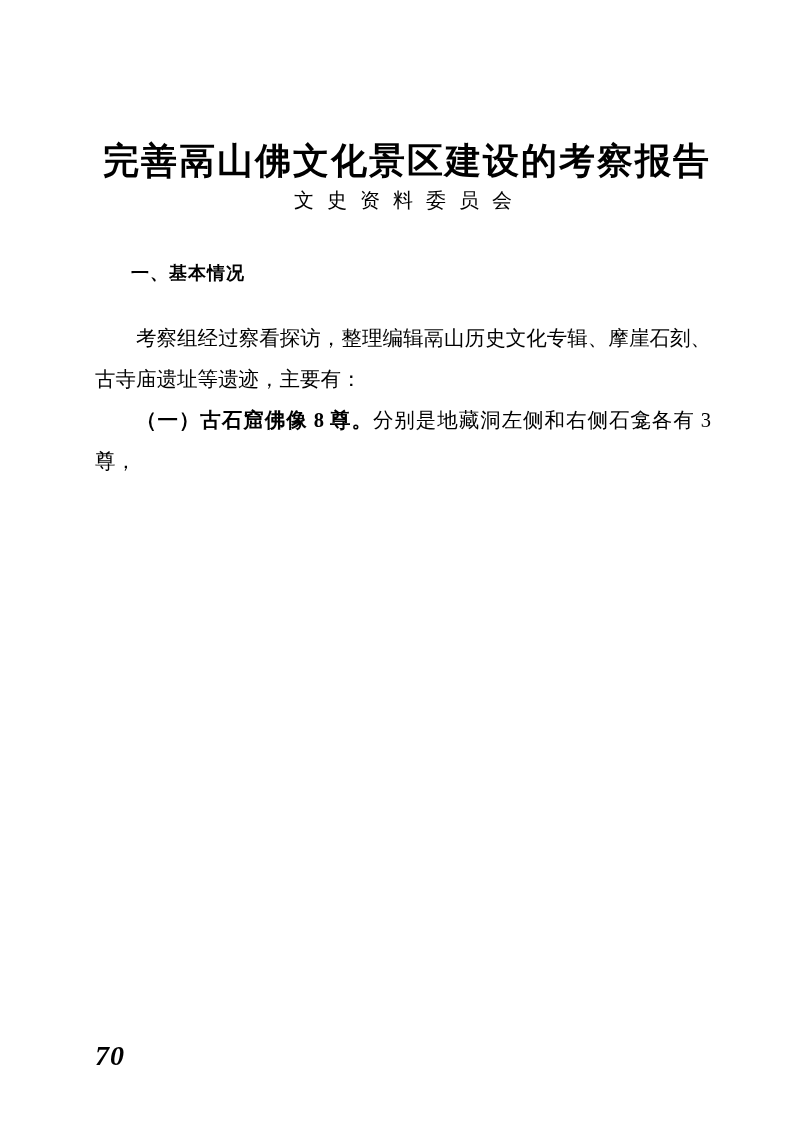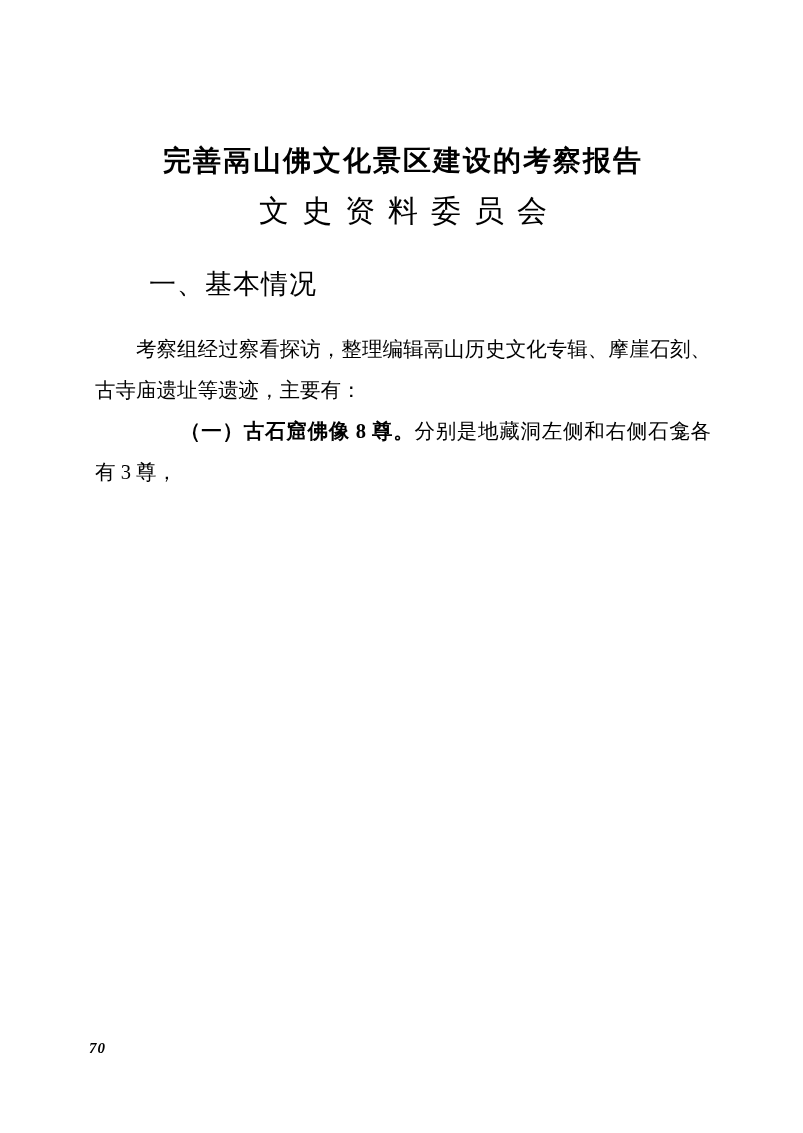--- a/index.html
+++ b/index.html
@@ -19,63 +19,62 @@
   .content {
     position: absolute;
     left: 95px;
     top: 140px;
     width: 616px;
   }
   .title {
     margin: 0;
     font-family: "Liberation Sans", "DejaVu Sans", sans-serif;
     font-weight: bold;
-    font-size: 28px;
+    font-size: 36px;
     line-height: 42px;
-    text-align: center;
+    text-align: right;
     letter-spacing: 2px;
   }
   .byline {
-    margin-top: 15px;
-    font-size: 30px;
+    margin-top: 4px;
+    font-size: 20px;
     line-height: 28px;
     text-align: center;
     letter-spacing: 13px;
     text-indent: 13px; 
     font-weight: 500;
   }
   .body-text {
     margin-top: 45px;
     font-size: 20.5px;
     line-height: 41px;
     text-align: justify;
   }
   .para {
     margin: 0;
     text-indent: 2em;
   }
   .section-heading {
     margin: 30px 0 31px 0;
     font-family: "Liberation Sans", "DejaVu Sans", sans-serif;
-    font-weight: normal;
-    font-size: 27px;
+    font-weight: bold;
+    font-size: 18px;
     line-height: 28px;
     text-indent: 2em;
     text-align: left;
     letter-spacing: 1px;
   }
   .item-lead {
     font-weight: bold;
-    margin-left: 44px;
   }
   .page-number {
     position: absolute;
-    left: 89px;
+    left: 95px;
     top: 1040px;
-    font-size: 15px;
+    font-size: 28px;
     font-weight: bold;
     font-style: italic;
     letter-spacing: 1px;
   }
 </style>
 </head>
 <body>
 
 <div class="page">
   <div class="content">

